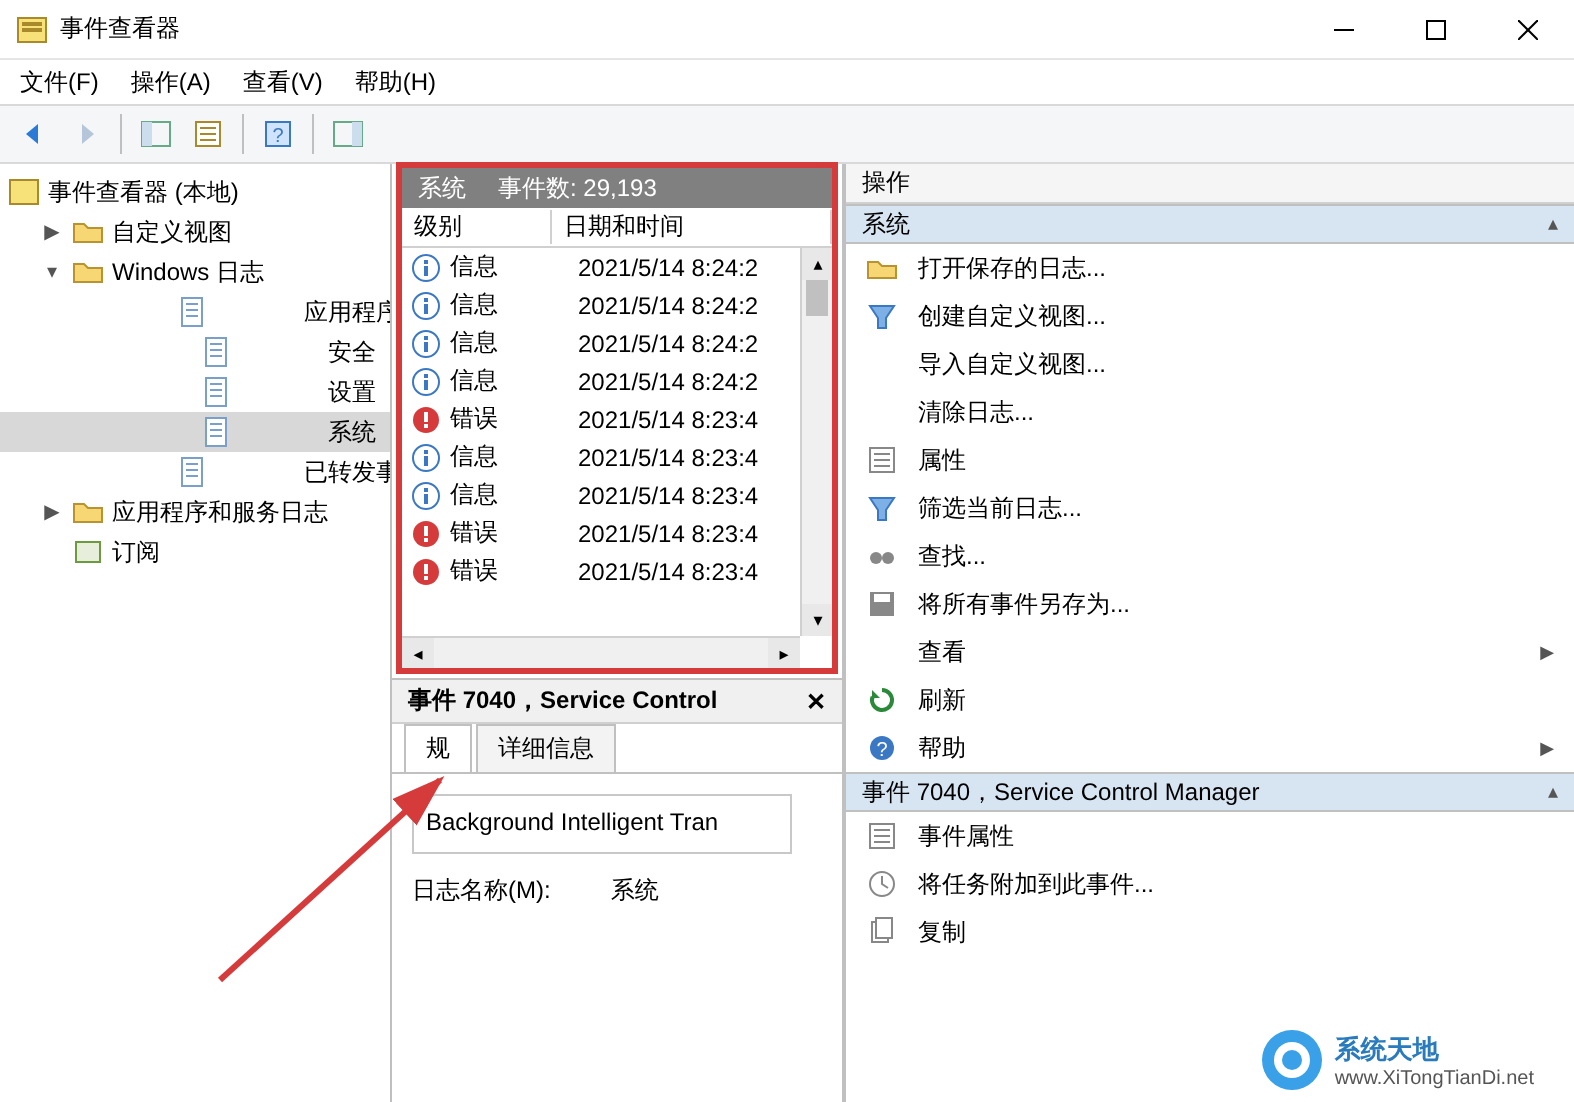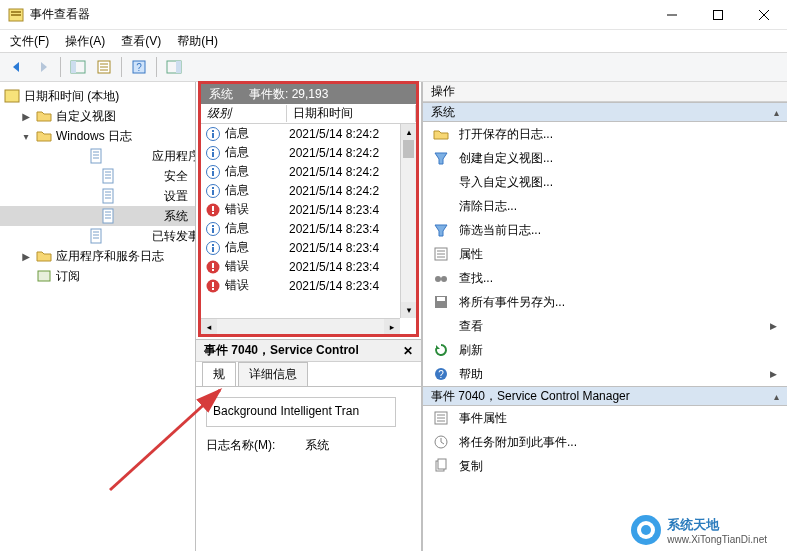--- a/index.html
+++ b/index.html
@@ -21,21 +21,21 @@
 .tree-item .twist { width: 12px; text-align: center; font-size: 10px; color: #555; }
 .tree-item .ticon { width: 16px; height: 16px; display: flex; align-items: center; justify-content: center; }
 .tree-depth-1 { padding-left: 20px; }
 .tree-depth-2 { padding-left: 40px; gap: 48px; }
 .middle-pane { width: 226px; display: flex; flex-direction: column; border-right: 1px solid #c0c0c0; }
 .mid-header { background: #808080; color: #fff; height: 20px; display: flex; align-items: center; padding: 0 8px; gap: 16px; font-size: 12px; }
 .event-list-wrap { border: 3px solid #d63b3b; margin: -1px 2px 2px 2px; flex: 0 0 auto; position: relative; }
 .event-list { height: 230px; overflow: hidden; position: relative; }
 .colhead { display: flex; background: #fff; border-bottom: 1px solid #d0d0d0; height: 20px; align-items: center; }
 .colhead .col { padding: 0 6px; border-right: 1px solid #d0d0d0; font-size: 12px; }
-.col-level { width: 86px; font-style: italic; }
+.col-level { width: 75px; }
 .col-date { flex: 1; }
 .row { display: flex; align-items: center; height: 19px; padding: 0 4px; }
 .row .lvl-icon { width: 16px; height: 16px; margin-right: 4px; display: flex; align-items: center; justify-content: center; }
 .row .lvl-text { width: 64px; }
 .row .date-text { flex: 1; white-space: nowrap; overflow: hidden; }
 .hscroll { height: 16px; background: #f0f0f0; border-top: 1px solid #d0d0d0; display: flex; align-items: center; }
 .hscroll .arrow { width: 16px; height: 16px; background: #e8e8e8; display: flex; align-items: center; justify-content: center; font-size: 9px; }
 .vscroll { position: absolute; right: 0; top: 20px; bottom: 16px; width: 16px; background: #f0f0f0; border-left: 1px solid #d0d0d0; }
 .vscroll .varrow { width: 16px; height: 16px; background: #e8e8e8; display: flex; align-items: center; justify-content: center; font-size: 9px; position: absolute; }
 .vscroll .thumb { position: absolute; left: 2px; right: 2px; background: #c0c0c0; }
@@ -142,21 +142,21 @@
 
 <div class="content">
 
   <div class="left-pane">
     <div class="tree-item">
       <span class="ticon">
           <svg width="16" height="16">
             <rect x="1" y="2" width="14" height="12" fill="#f7e27a" stroke="#a88a2a"></rect>
           </svg>
         </span>
-      <span>日期和时间 (本地)</span>
+      <span>事件查看器 (本地)</span>
     </div>
     <div class="tree-item tree-depth-1">
       <span class="twist">▶</span>
       <span class="ticon">
           <svg width="16" height="16">
             <path d="M1 4h5l2 2h7v7H1z" fill="#f7d774" stroke="#b8932f"></path>
           </svg>
         </span>
       <span>自定义视图</span>
     </div>
@@ -410,33 +410,33 @@
           <span class="aicon"></span>
           <span>导入自定义视图...</span>
         </div>
       <div class="action-item">
           <span class="aicon"></span>
           <span>清除日志...</span>
         </div>
       <div class="action-item">
           <span class="aicon">
             <svg width="16" height="16">
-              <path d="M2 3h12l-4 6v5h-4V9z" fill="#7db0e4" stroke="#3b78c4"></path>
-            </svg>
-          </span>
-          <span>筛选当前日志...</span>
-        </div>
-      <div class="action-item">
-          <span class="aicon">
-            <svg width="16" height="16">
               <rect x="2" y="2" width="12" height="12" fill="#fff" stroke="#888"></rect>
               <path d="M4 5h8M4 8h8M4 11h8" stroke="#888"></path>
             </svg>
           </span>
           <span>属性</span>
+        </div>
+      <div class="action-item">
+          <span class="aicon">
+            <svg width="16" height="16">
+              <path d="M2 3h12l-4 6v5h-4V9z" fill="#7db0e4" stroke="#3b78c4"></path>
+            </svg>
+          </span>
+          <span>筛选当前日志...</span>
         </div>
       <div class="action-item">
           <span class="aicon">
             <svg width="16" height="16">
               <circle cx="5" cy="9" r="3" fill="#888"></circle>
               <circle cx="11" cy="9" r="3" fill="#888"></circle>
             </svg>
           </span>
           <span>查找...</span>
         </div>

